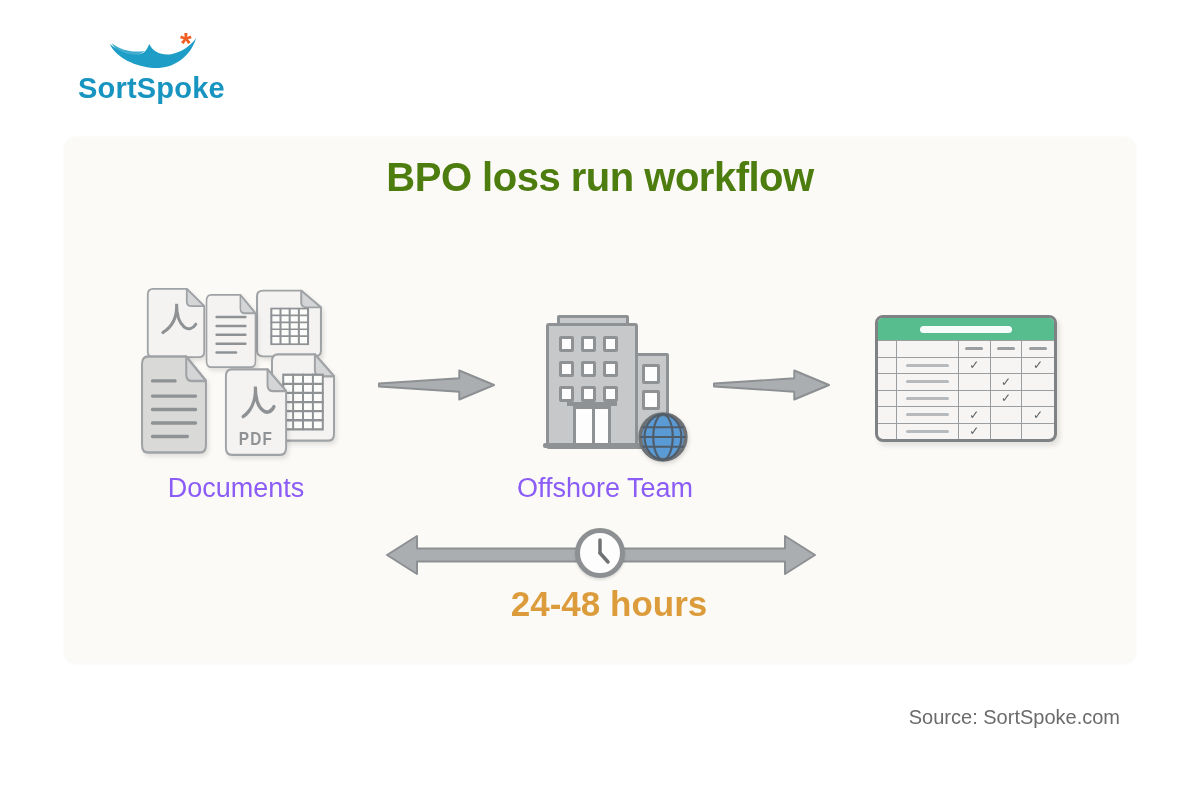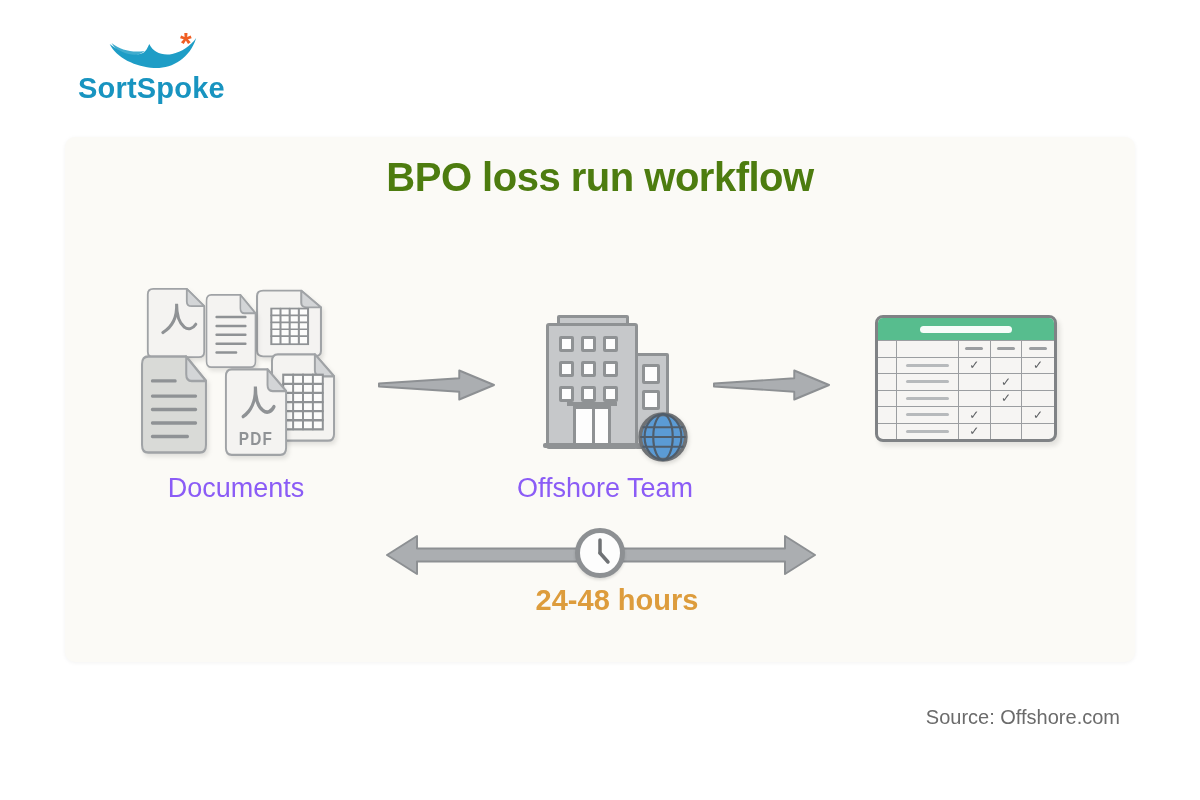--- a/index.html
+++ b/index.html
@@ -69,22 +69,22 @@
   .tcell:last-child{border-right:none;}
   .dash{width:18px;height:3px;background:#9b9ea1;border-radius:2px;}
   .fline{width:72%;height:3px;background:#b7babc;border-radius:2px;}
   
   .timeline-arrow{position:absolute;left:320px;top:396px;width:432px;height:44px;}
   .clock{
     position:absolute;left:510px;top:391px;width:40px;height:40px;border-radius:50%;
     background:#fdfdfd;border:5px solid #8d9093;box-shadow:0 2px 3px rgba(0,0,0,.12);
   }
   .timeline-label{
-    position:absolute;left:336px;top:447px;width:432px;text-align:center;
-    font-size:29px;font-weight:700;color:#dd9c3c;
+    position:absolute;left:328px;top:447px;width:432px;text-align:center;
+    font-size:35px;font-weight:700;color:#dd9c3c;
   }
   
   .source-note{position:absolute;right:80px;top:706px;font-size:20px;color:#6b6b6b;}
   
   .sketch{stroke:#8f9295;fill:none;stroke-linecap:round;}
 </style>
 </head>
 <body>
 
 <div class="logo">
@@ -298,13 +298,13 @@
       <g stroke="#6f7275" stroke-width="3.5" stroke-linecap="round">
         <line x1="20" y1="20" x2="20" y2="7"></line>
         <line x1="20" y1="20" x2="28" y2="29"></line>
       </g>
     </svg>
   </div>
   <div class="timeline-label">24-48 hours</div>
 
 </div>
 
-<div class="source-note">Source: Offshore.com</div>
+<div class="source-note">Source: SortSpoke.com</div>
 
 </body></html>

